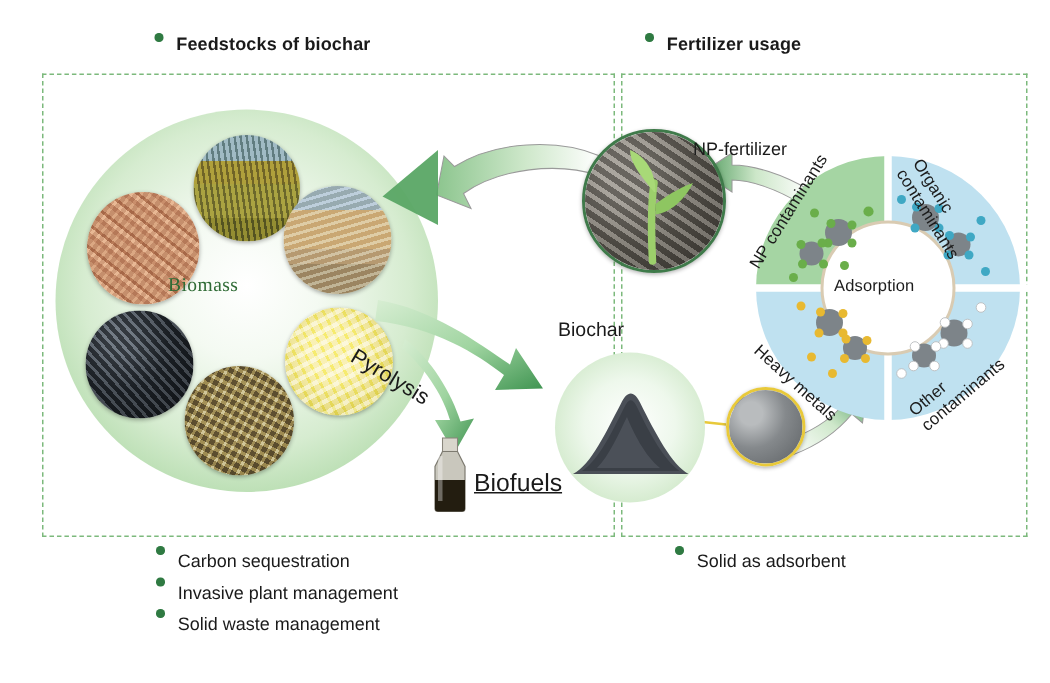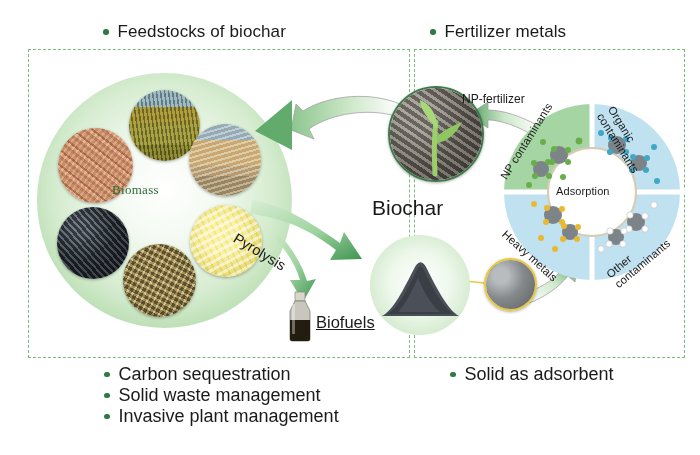--- a/index.html
+++ b/index.html
@@ -6,29 +6,29 @@
   body{width:700px;height:455px;position:relative;overflow:hidden;
        font-family:"Liberation Sans","DejaVu Sans",sans-serif;color:#1a1a1a;}
   .abs{position:absolute;}
 
   
   .panel{position:absolute;border:1.3px dashed #7cb97c;box-sizing:border-box;}
   #panel-left {left:28px;  top:49px; width:382px; height:309px;}
   #panel-right{left:414px; top:49px; width:271px; height:309px;}
 
   
-  .hdr{position:absolute;display:flex;align-items:center;gap:9px;
-       font-size:17px;letter-spacing:.1px;white-space:nowrap;}
+  .hdr{position:absolute;display:flex;align-items:flex-start;gap:9px;
+       font-size:12px;letter-spacing:.1px;white-space:nowrap;font-weight:bold;}
   #hdr-feedstocks{left:103px;top:22px;}
   #hdr-fertilizer{left:430px;top:22px;}
   .dot{width:5.5px;height:5.5px;border-radius:50%;background:#2f7a42;flex:0 0 auto;}
 
   
   .flist{position:absolute;}
-  .frow{display:flex;align-items:center;gap:9px;font-size:18px;
+  .frow{display:flex;gap:9px;font-size:12px;
         line-height:21px;white-space:nowrap;}
   #list-left{left:104px;top:364px;}
   #list-right{left:450px;top:364px;}
 
   
   #biomass-circle{left:37px;top:73px;width:255px;height:255px;border-radius:50%;
     background:radial-gradient(circle at 50% 46%,#ffffff 0%,#f4faf2 26%,#d6ecd0 58%,#a9d6a1 86%,#9ccd95 100%);}
   #biomass-label{left:112px;top:182px;font-size:13px;color:#2f6b35;
     font-family:"Liberation Serif","DejaVu Serif",serif;letter-spacing:.3px;}
 
@@ -80,21 +80,21 @@
      radial-gradient(circle at 78% 56%,#3a3d40 0 14%,transparent 15%),
      radial-gradient(circle at 38% 70%,#33363a 0 16%,transparent 17%),
      radial-gradient(circle at 66% 82%,#3d4043 0 12%,transparent 13%),
      radial-gradient(circle at 14% 62%,#36393c 0 11%,transparent 12%);}
 
   
   #biofuel-bottle{left:283px;top:291px;width:34px;height:51px;}
 
   
   .plabel{position:absolute;font-size:15.5px;white-space:nowrap;}
-  #label-biochar{left:372px;top:196px;font-size:21px;}
+  #label-biochar{left:372px;top:212px;font-size:13px;}
   #label-biofuels{left:316px;top:313px;font-size:16.5px;text-decoration:underline;}
   #label-pyrolysis{left:239px;top:230px;font-size:14.5px;
      transform:rotate(31deg);transform-origin:0 0;}
   #label-npfert{left:462px;top:92px;font-size:12px;white-space:nowrap;}
 
   
   .dlab{position:absolute;font-size:11.3px;white-space:nowrap;
         color:#1b1b1b;letter-spacing:.1px;}
 
   svg{position:absolute;overflow:visible;}
@@ -104,21 +104,21 @@
 
 <div class="panel" id="panel-left"></div>
 <div class="panel" id="panel-right"></div>
 
 <div class="hdr" id="hdr-feedstocks">
   <span class="dot"></span>
   <span>Feedstocks of biochar</span>
 </div>
 <div class="hdr" id="hdr-fertilizer">
   <span class="dot"></span>
-  <span>Fertilizer metals</span>
+  <span>Fertilizer usage</span>
 </div>
 
 <div class="abs" id="biomass-circle"></div>
 
 <div class="photo" style="left:129px;top:90px;width:71px;height:71px;">
     <div class="tex tex-crop"></div>
   </div>
 <div class="photo" style="left:58px;top:128px;width:75px;height:75px;">
     <div class="tex tex-wood"></div>
   </div>
@@ -305,25 +305,25 @@
 
 <div class="dlab" style="left:604px;top:271px;transform:rotate(-40deg);transform-origin:0 0;width:58px;white-space:normal;line-height:13px;">Other contaminants</div>
 
 <div class="flist" id="list-left">
   <div class="frow">
     <span class="dot"></span>
     <span>Carbon sequestration</span>
     </div>
   <div class="frow">
     <span class="dot"></span>
-    <span>Solid waste management</span>
+    <span>Invasive plant management</span>
     </div>
   <div class="frow">
     <span class="dot"></span>
-    <span>Invasive plant management</span>
+    <span>Solid waste management</span>
     </div>
 </div>
 
 <div class="flist" id="list-right">
   <div class="frow">
     <span class="dot"></span>
     <span>Solid as adsorbent</span>
     </div>
 </div>
 

